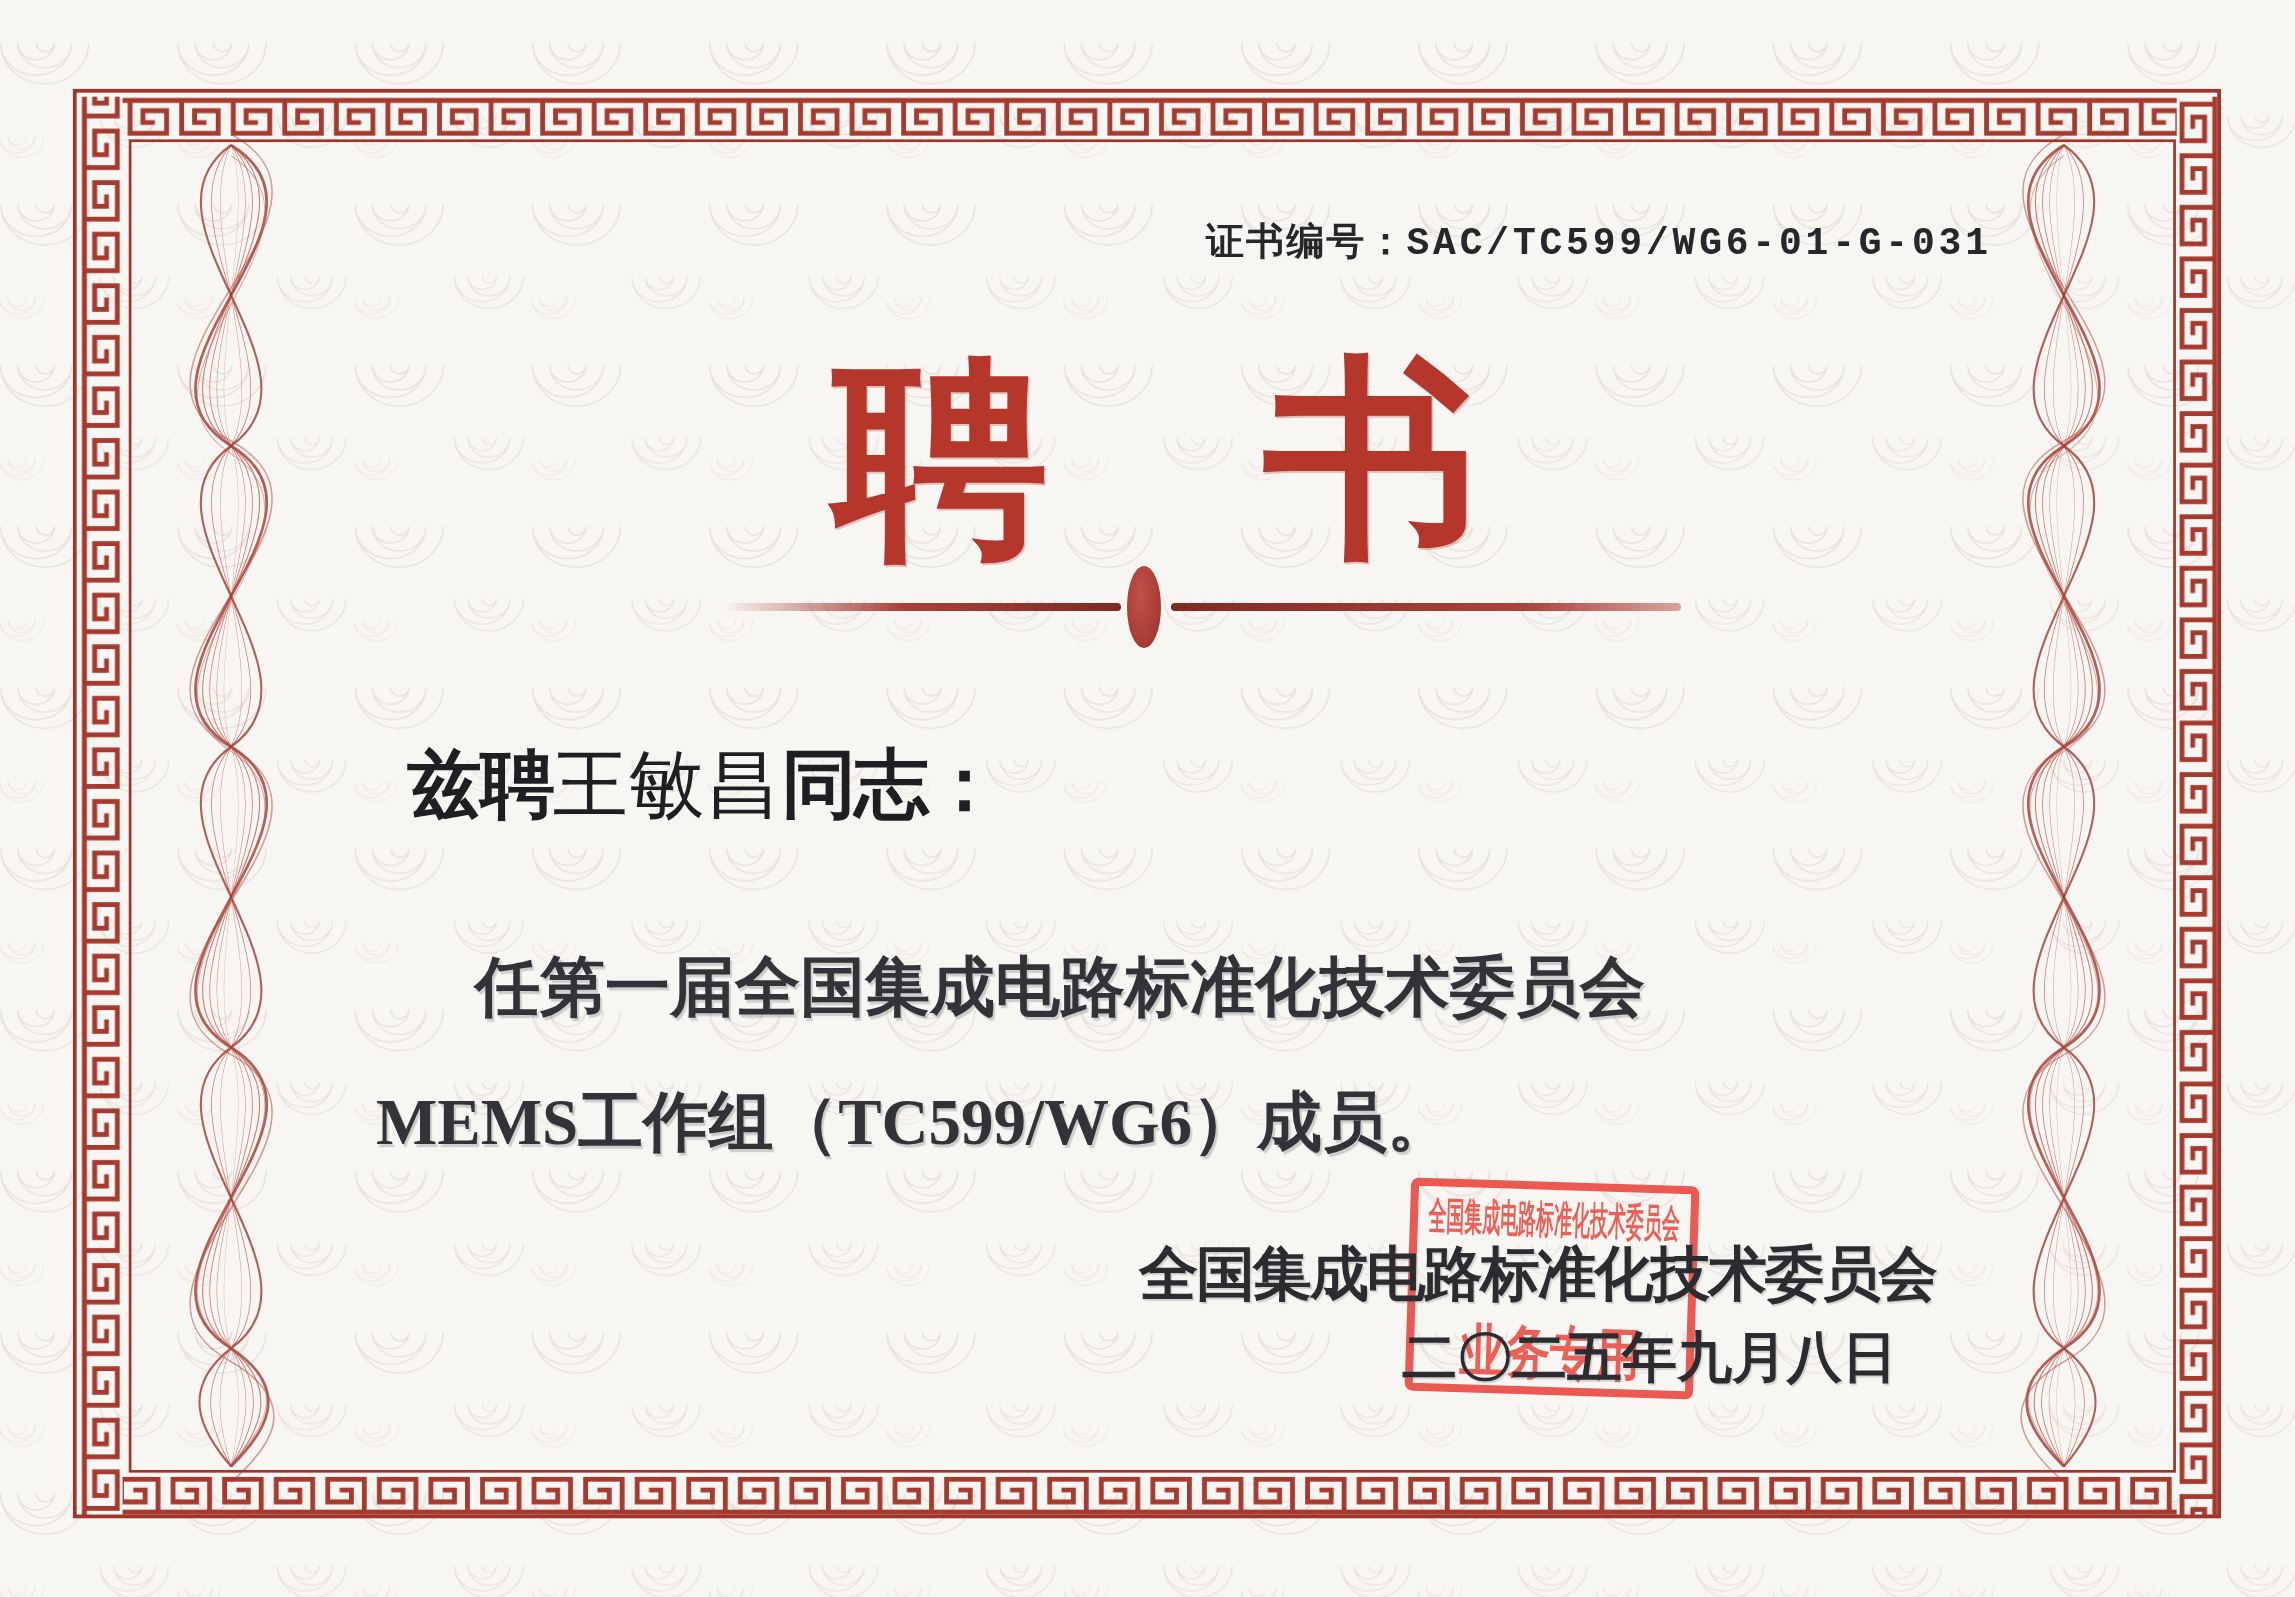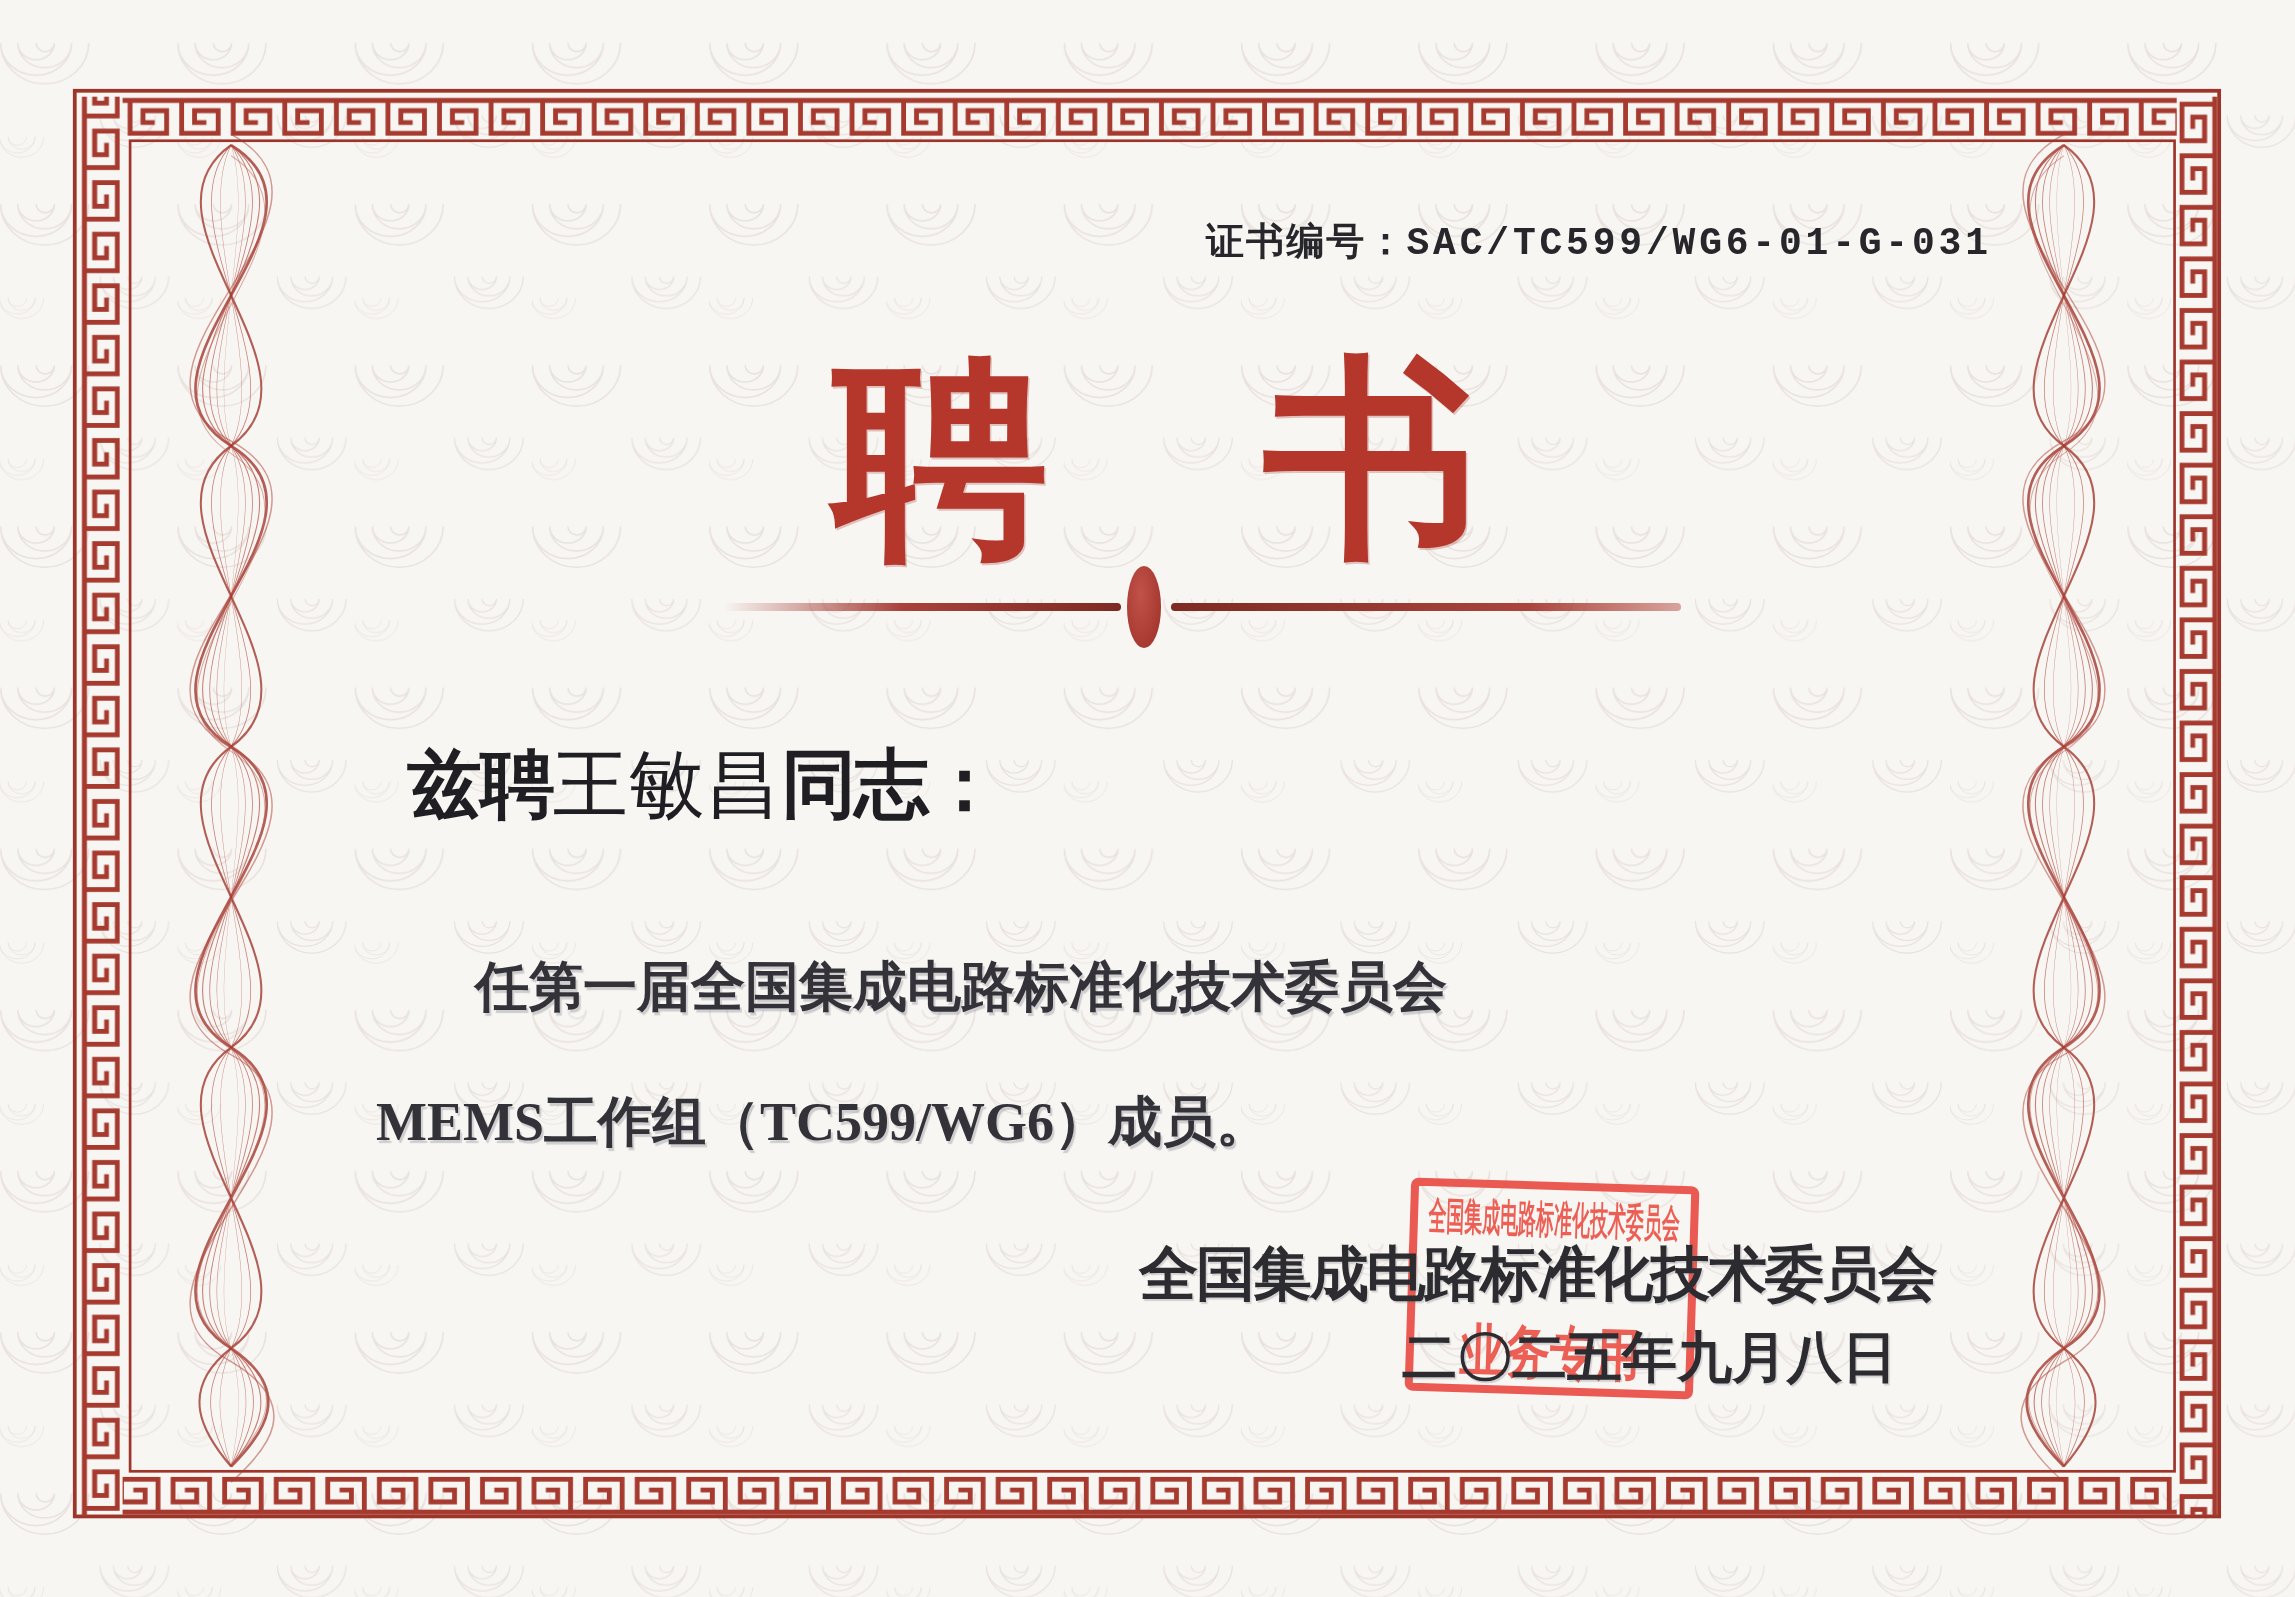--- a/index.html
+++ b/index.html
@@ -49,21 +49,21 @@
 
   .salutation{
     position:absolute;left:407px;top:739px;
     font-size:75px;line-height:91px;letter-spacing:-2.1px;
     color:#1e1e23;font-weight:700;white-space:nowrap;
   }
   .salutation .recipient-name{font-weight:400;letter-spacing:1.1px;}
 
   .body-text{
     position:absolute;left:376px;top:920px;width:1591px;
-    font-size:54px;line-height:135px;font-weight:700;
+    font-size:65px;line-height:135px;font-weight:700;
     color:#323238;white-space:nowrap;
     text-shadow:2.1px 2.7px 1.1px rgba(110,110,118,.30);
   }
   .body-text .indent{padding-left:99px;}
 
   .issuer{
     position:absolute;left:1139px;top:1237px;width:758px;
     text-align:center;font-size:59px;line-height:75px;
     letter-spacing:-2.1px;font-weight:700;color:#2b2b30;white-space:nowrap;
     text-shadow:1.6px 2.1px 1.1px rgba(110,110,118,.28);

